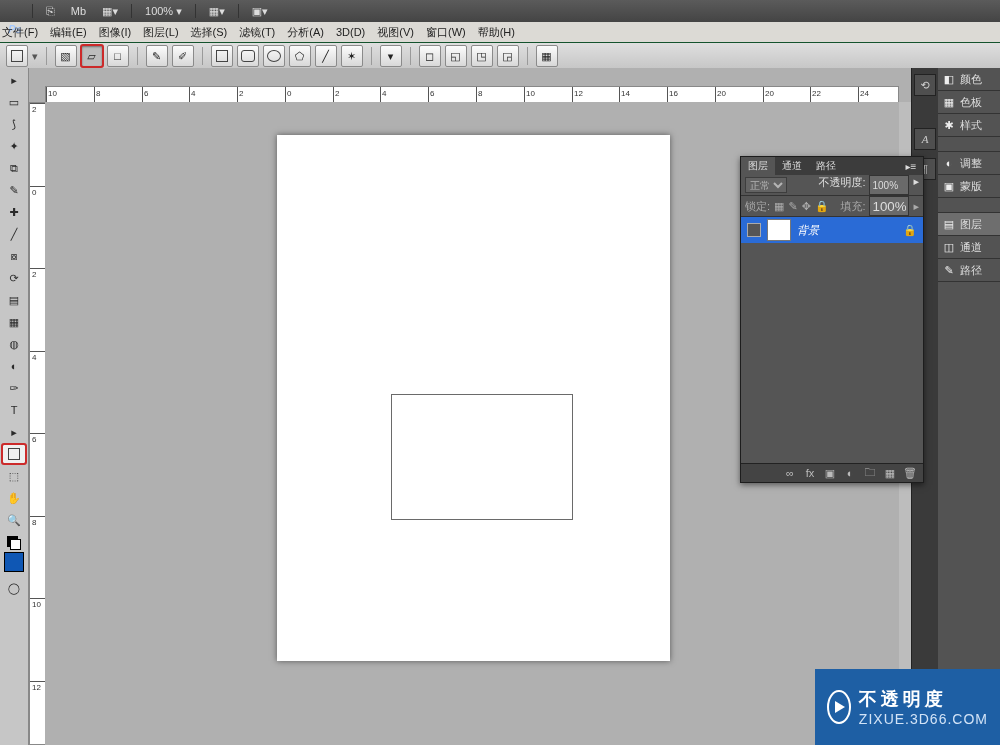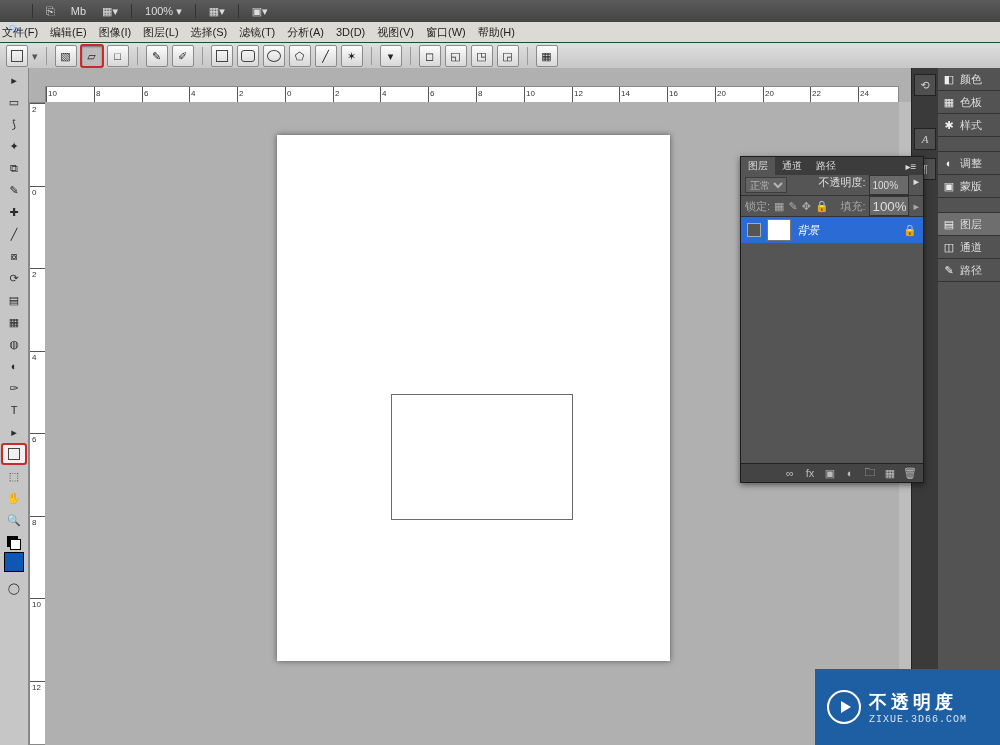--- a/index.html
+++ b/index.html
@@ -250,21 +250,21 @@
     width:30px; height:30px; border:2px solid #fff; border-radius:50%;
     display:flex;align-items:center;justify-content:center;
   }
   .watermark .circ::before {
     content:""; display:block;
     border-left:10px solid #fff; border-top:6px solid transparent; border-bottom:6px solid transparent;
     margin-left:3px;
   }
   .watermark .txt { display:flex; flex-direction:column; }
   .watermark .l1 { font-size:18px; font-weight:bold; letter-spacing:4px; }
-  .watermark .l2 { font-size:10px; letter-spacing:1px; color:#d2e3f7;font-family:Liberation Mono, monospace; }
+  .watermark .l2 { font-size:14px; letter-spacing:1px; color:#d2e3f7; }
 
   
   .g-rect { width:10px; height:10px; border:1px solid #444; }
   .g-rounded { width:12px; height:10px; border:1px solid #444; border-radius:3px; }
   .g-ellipse { width:12px; height:10px; border:1px solid #444; border-radius:50%; }
 
   
   .app-root { position:relative; width:1000px; height:745px; background:#b8b8b8; }
 </style>
 </head>

